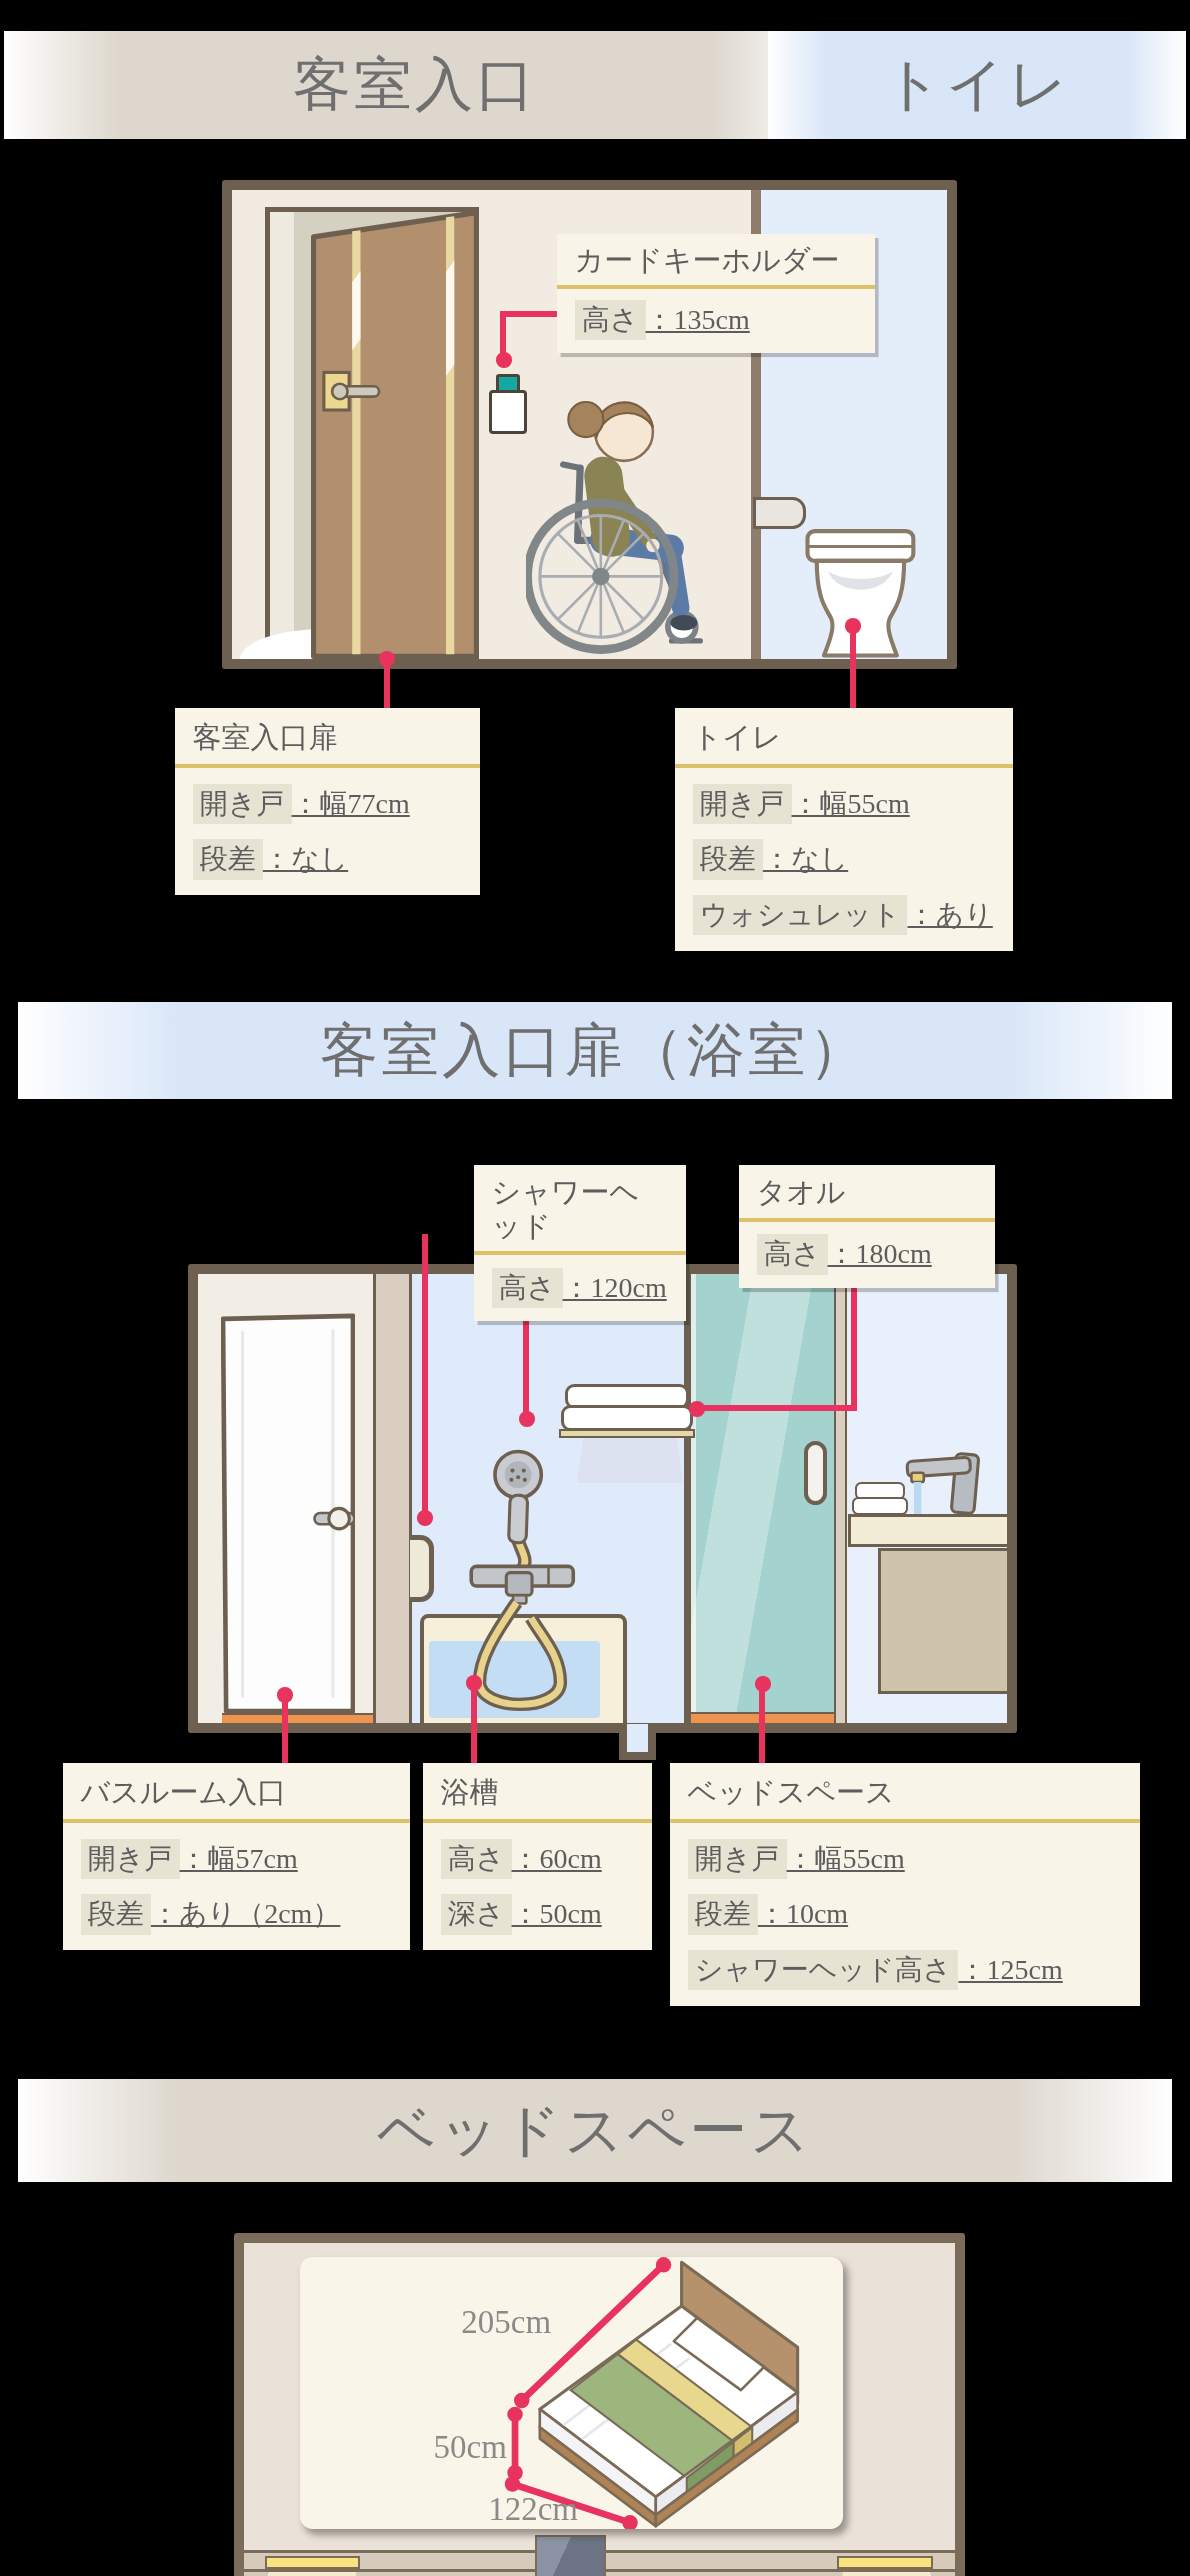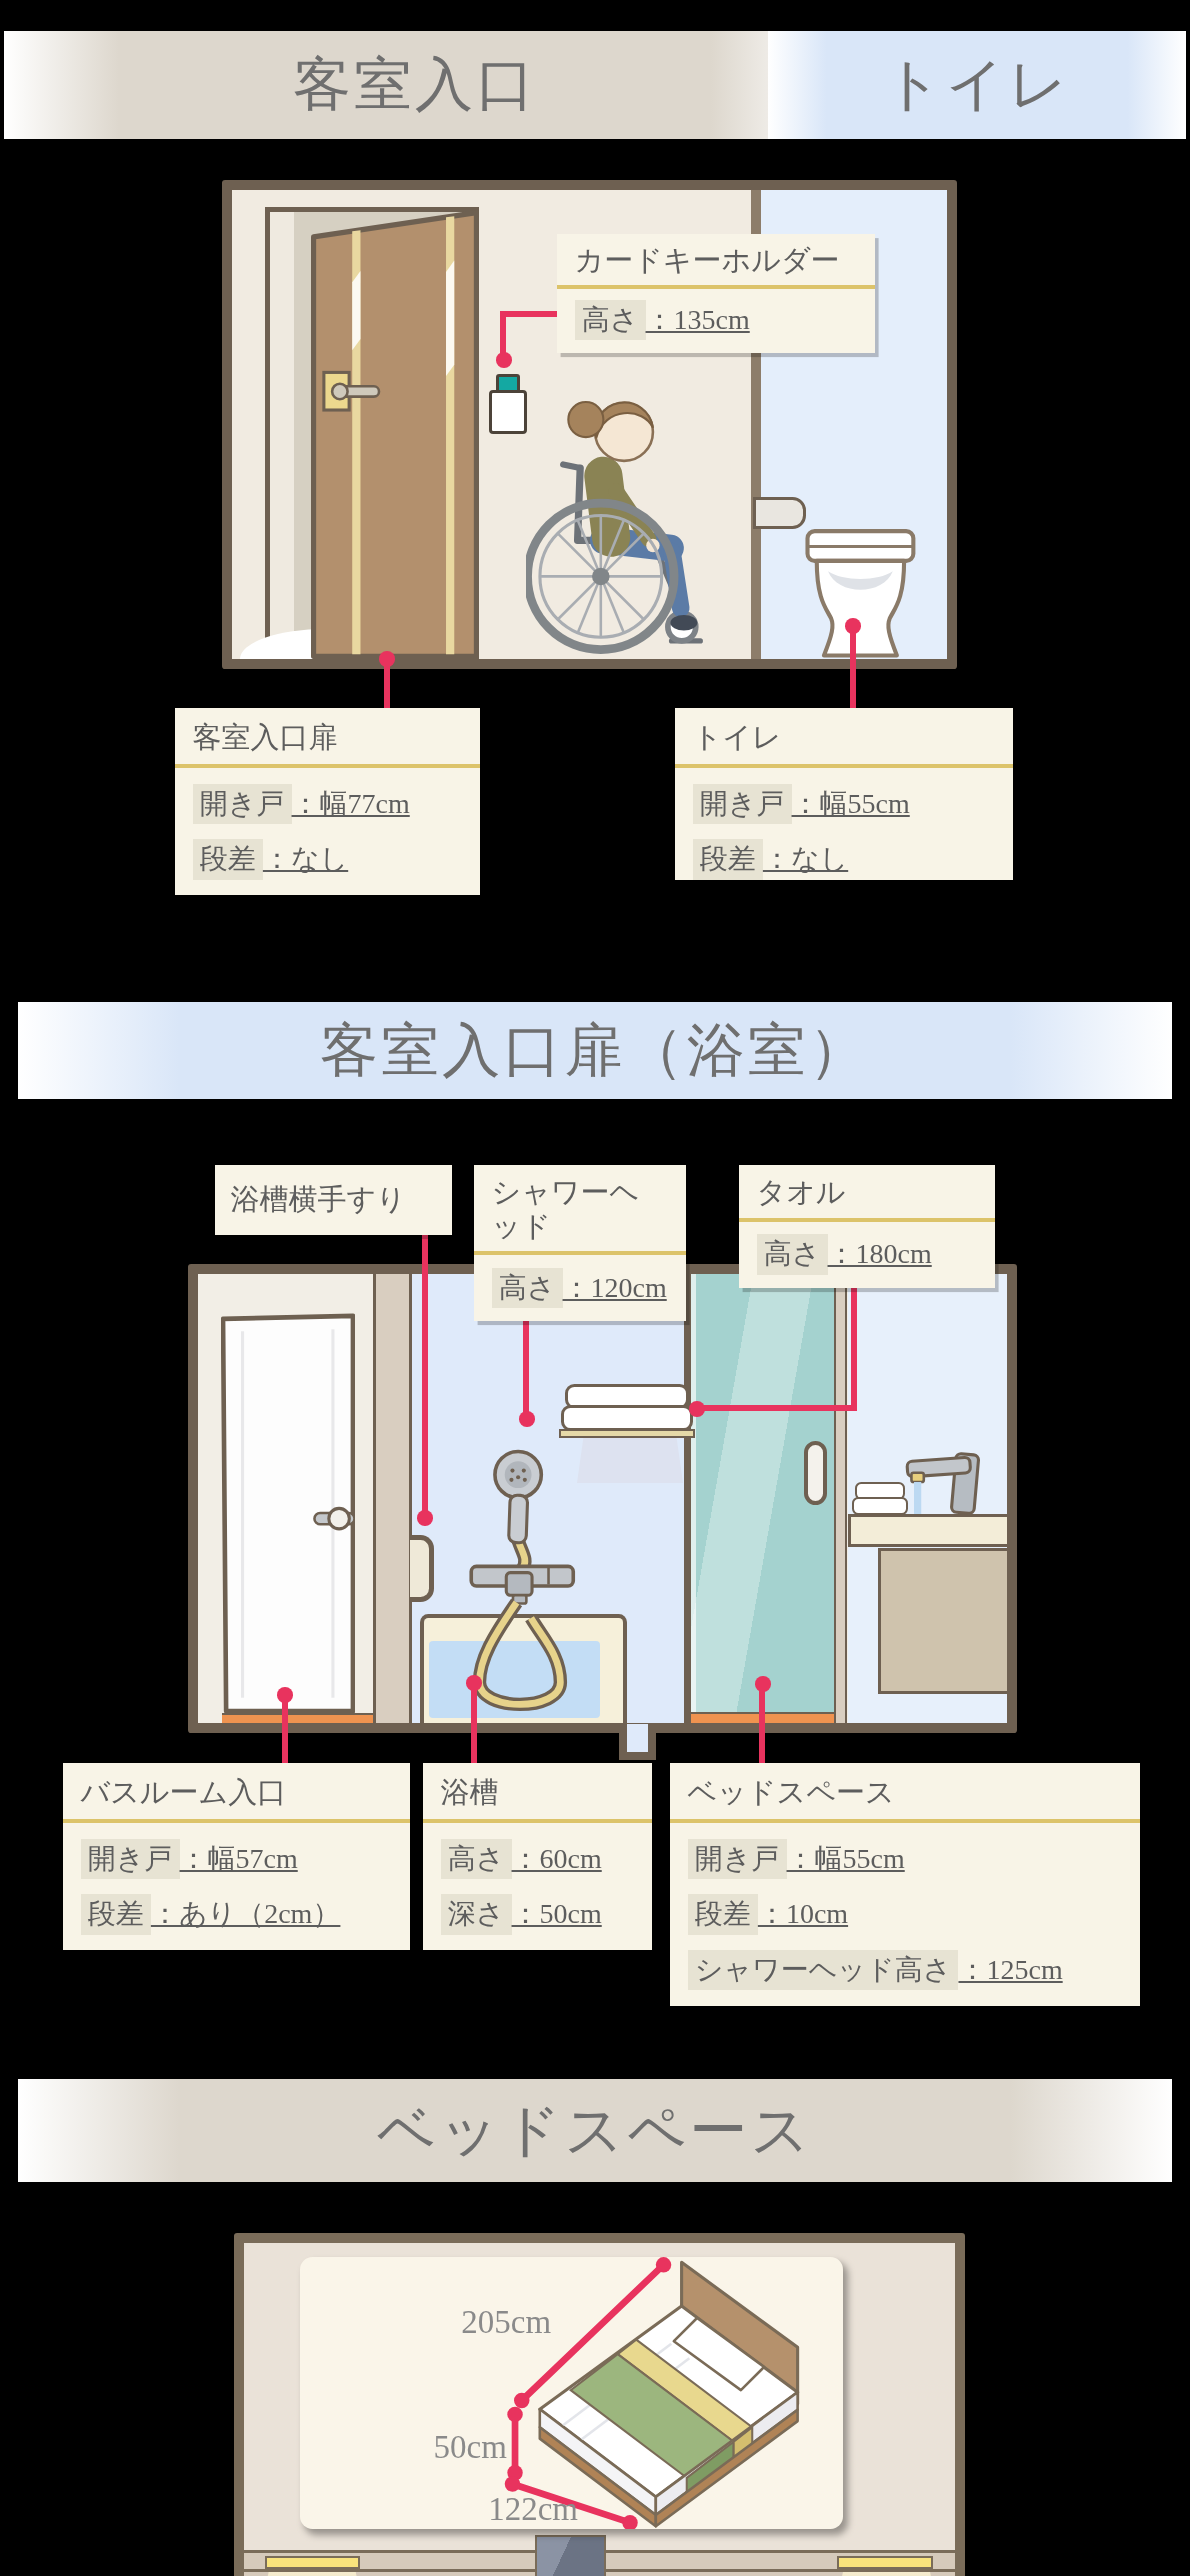--- a/index.html
+++ b/index.html
@@ -123,20 +123,21 @@
     <div class="rule"></div>
     <div class="lrow"><span class="chip">開き戸</span><span>：幅77cm</span></div>
     <div class="lrow" style="padding-bottom:15.5px;"><span class="chip">段差</span><span>：なし</span></div>
   </div>
 
   <div class="label" style="left:675px;top:708px;width:338px;">
     <div class="t">トイレ</div>
     <div class="rule"></div>
     <div class="lrow"><span class="chip">開き戸</span><span>：幅55cm</span></div>
     <div class="lrow"><span class="chip">段差</span><span>：なし</span></div>
+    <div class="lrow" style="padding-bottom:15.5px;"><span class="chip">ウォシュレット</span><span>：あり</span></div>
   </div>
 
   <div class="hdr hdr-blue" style="left:18px;top:1002px;width:1154px;height:97px;">
     <span>客室入口扉（浴室）</span>
   </div>
 
   <div class="illus" style="left:188px;top:1264px;width:809px;height:449px;background:#f2eee6;">
     <div class="inner">
 
       <div class="abs" style="left:175px;top:0;width:39px;height:449px;background:#d9cec0;border-left:3.1px solid #6e6051;border-right:3.1px solid #6e6051;box-sizing:border-box;"></div>
@@ -200,23 +201,20 @@
         <line x1="218" y1="30" x2="218" y2="748" stroke="#e8e8ea" stroke-width="6"></line>
         <rect x="200" y="388" width="78" height="22" rx="11" fill="#c4c8cc" stroke="#6e6051" stroke-width="5" transform="translate(-18 0)"></rect>
         <circle cx="248" cy="399" r="20" fill="#f2f0ea" stroke="#6e6051" stroke-width="6" transform="translate(-18 0)"></circle>
       </svg>
       <div class="abs" style="left:24px;top:439px;width:151px;height:9.8px;background:#ef9350;border-top:2.1px solid #6e6051;box-sizing:border-box;"></div>
     </div>
   </div>
 
   <div class="abs" style="left:619px;top:1724px;width:37px;height:36px;background:#dfeafa;border-left:8.2px solid #6e6051;border-right:8.2px solid #6e6051;border-bottom:8.2px solid #6e6051;box-sizing:border-box;z-index:3;"></div>
 
-  <div class="label" style="left:215px;top:1165px;width:237px;height:70px;">
-    <div class="t" style="padding:17.5px 15.5px;">浴槽横手すり</div>
-  </div>
   <div class="label" style="left:474px;top:1165px;width:212px;">
     <div class="t" style="padding:11.3px 17.5px 8.2px 17.5px;">シャワーヘッド</div>
     <div class="rule"></div>
     <div class="lrow" style="margin-top:12.4px;padding-bottom:13.4px;"><span class="chip">高さ</span><span>：120cm</span></div>
   </div>
   <div class="label" style="left:739px;top:1165px;width:256px;">
     <div class="t" style="padding:11.3px 17.5px 8.2px 17.5px;">タオル</div>
     <div class="rule"></div>
     <div class="lrow" style="margin-top:12.4px;padding-bottom:13.4px;"><span class="chip">高さ</span><span>：180cm</span></div>
   </div>

